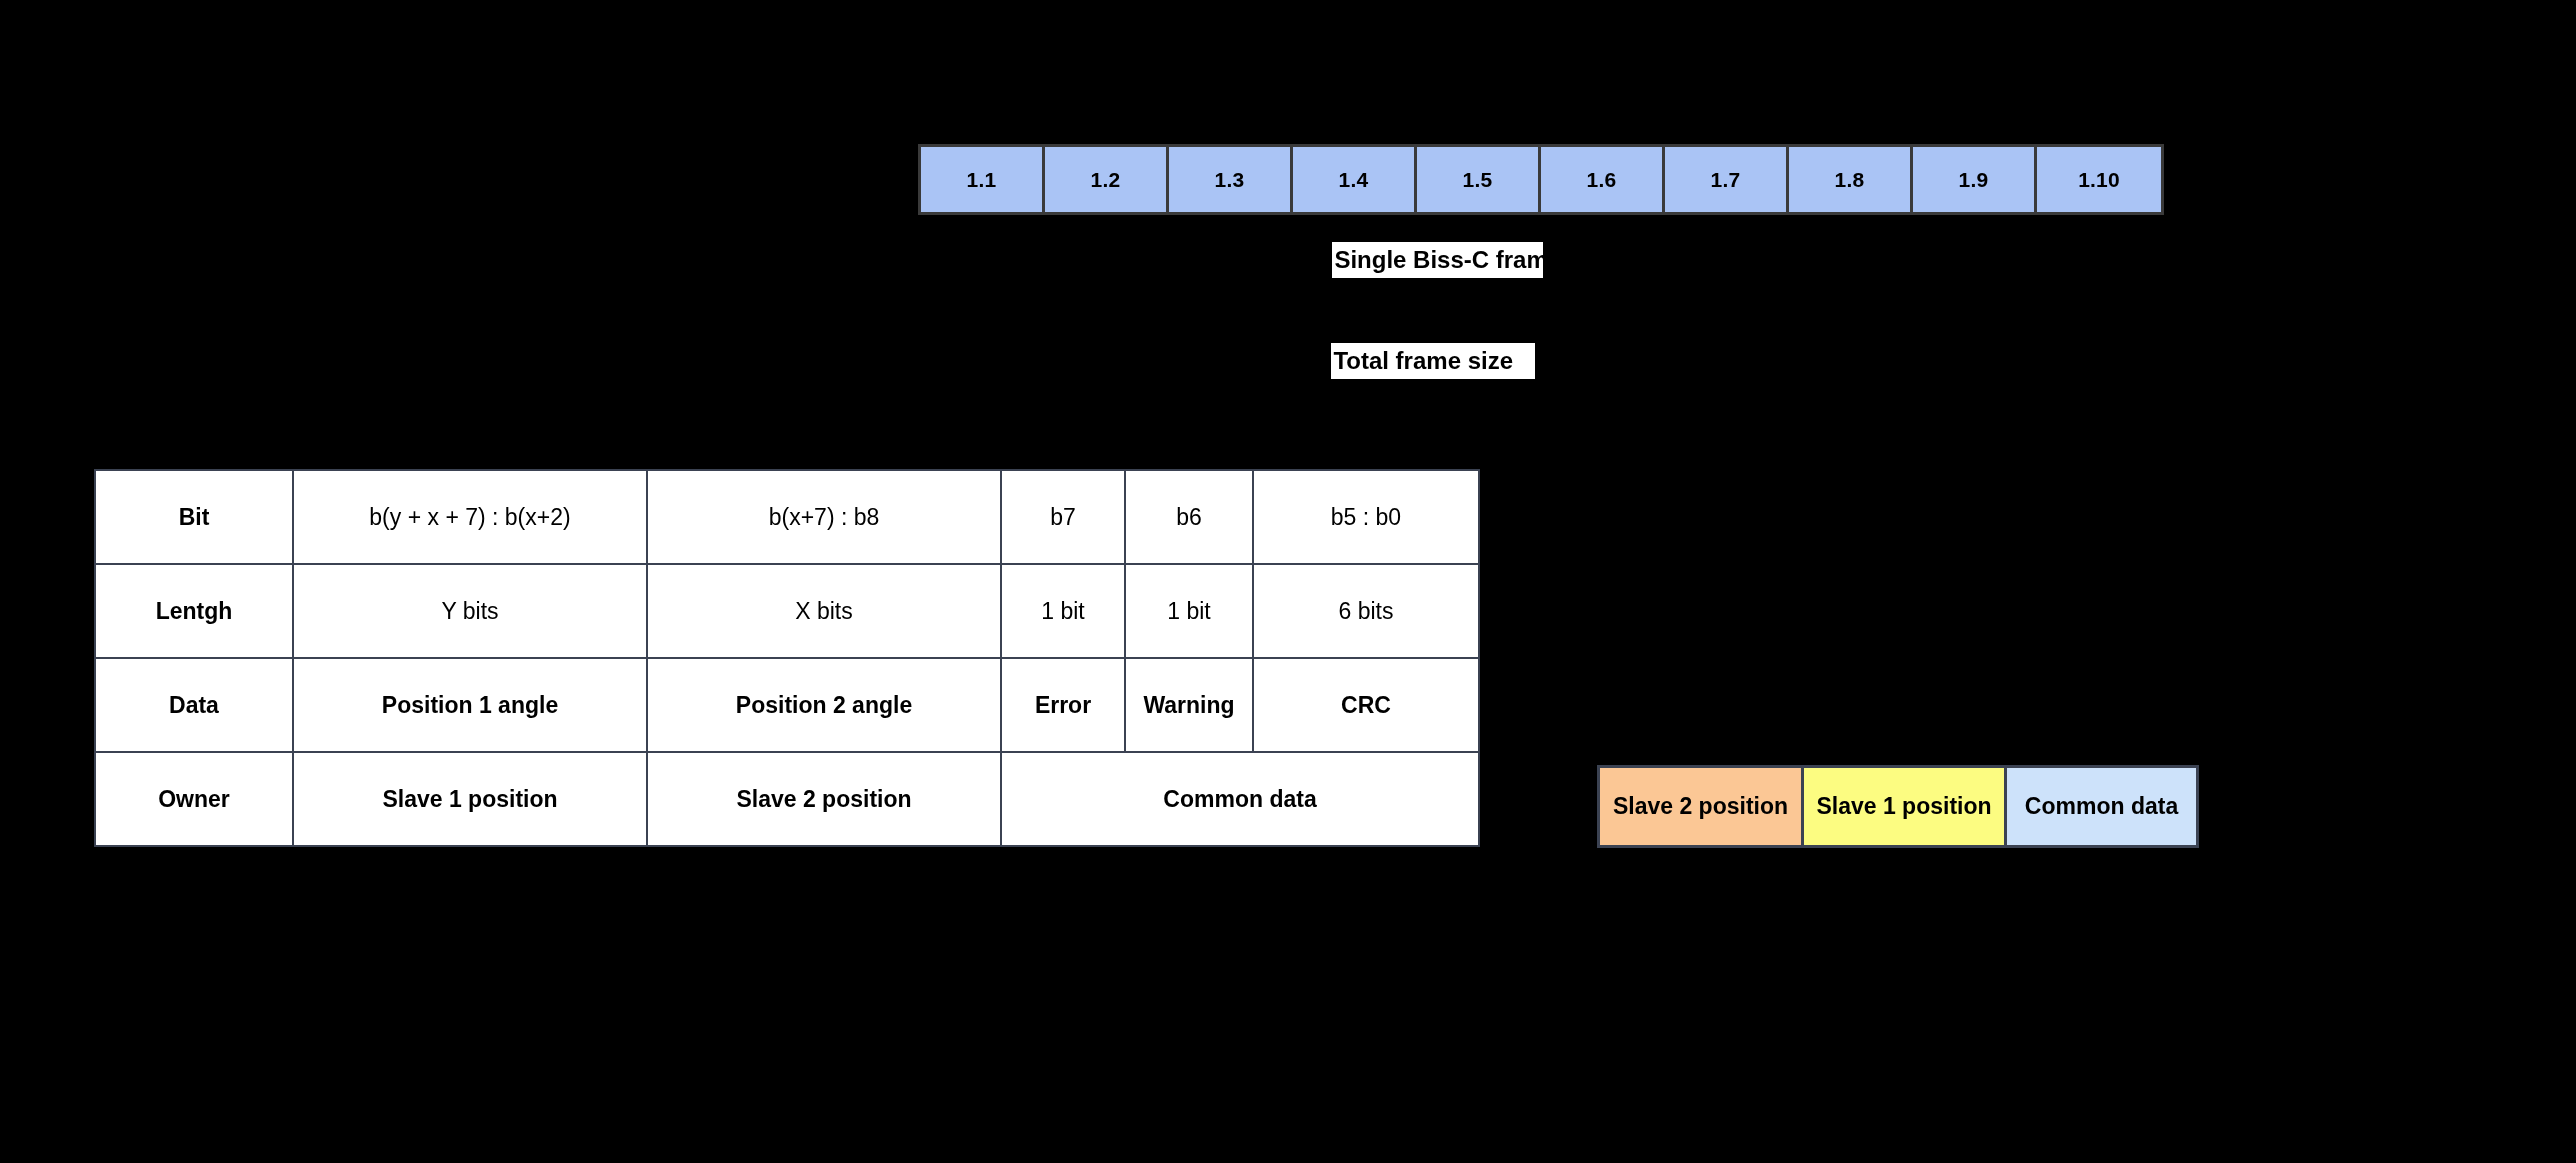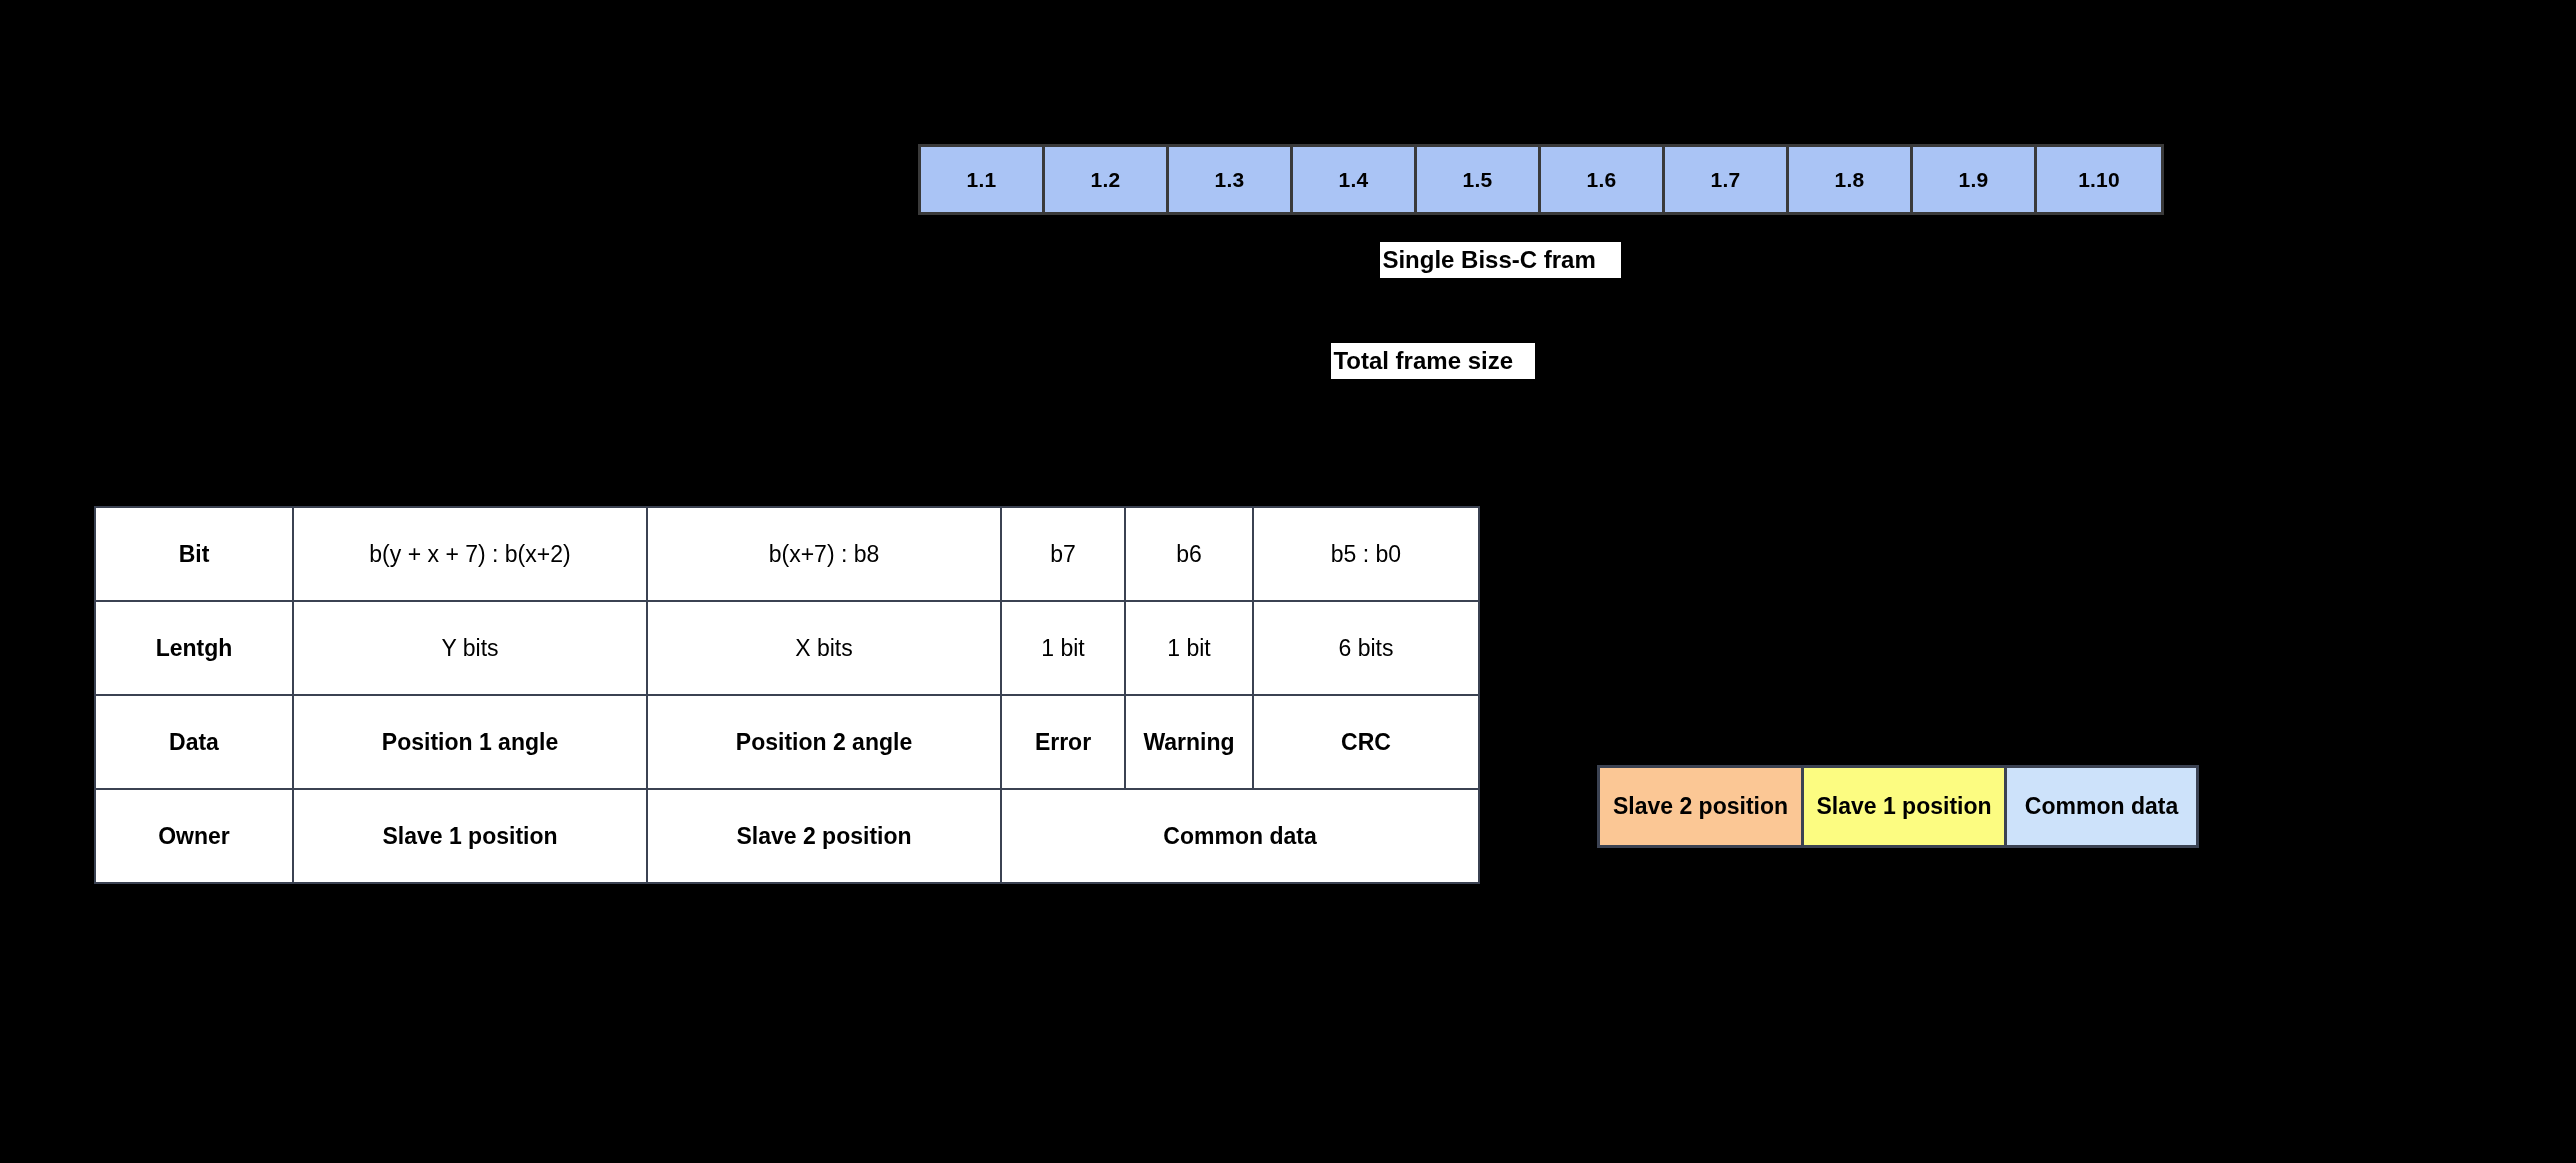--- a/index.html
+++ b/index.html
@@ -56,35 +56,35 @@
     font-weight: bold;
     line-height: 36px;
     height: 36px;
     white-space: nowrap;
     overflow: hidden;
     text-align: left;
     box-sizing: border-box;
     padding: 0 2.4px;
   }
   #label-single-frame {
-    left: 1380px;
+    left: 1332px;
     top: 242px;
-    width: 241px;
+    width: 211px;
   }
   #label-total-frame {
     left: 1331px;
     top: 343px;
     width: 204px;
   }
 
   
   #frame-table {
     position: absolute;
     left: 94px;
-    top: 506px;
+    top: 469px;
     width: 1383px;
     border-collapse: collapse;
     table-layout: fixed;
     background: #fde047;
   }
   #frame-table td {
     border: 2.4px solid #3b4252;
     height: 94px;
     text-align: center;
     vertical-align: middle;

